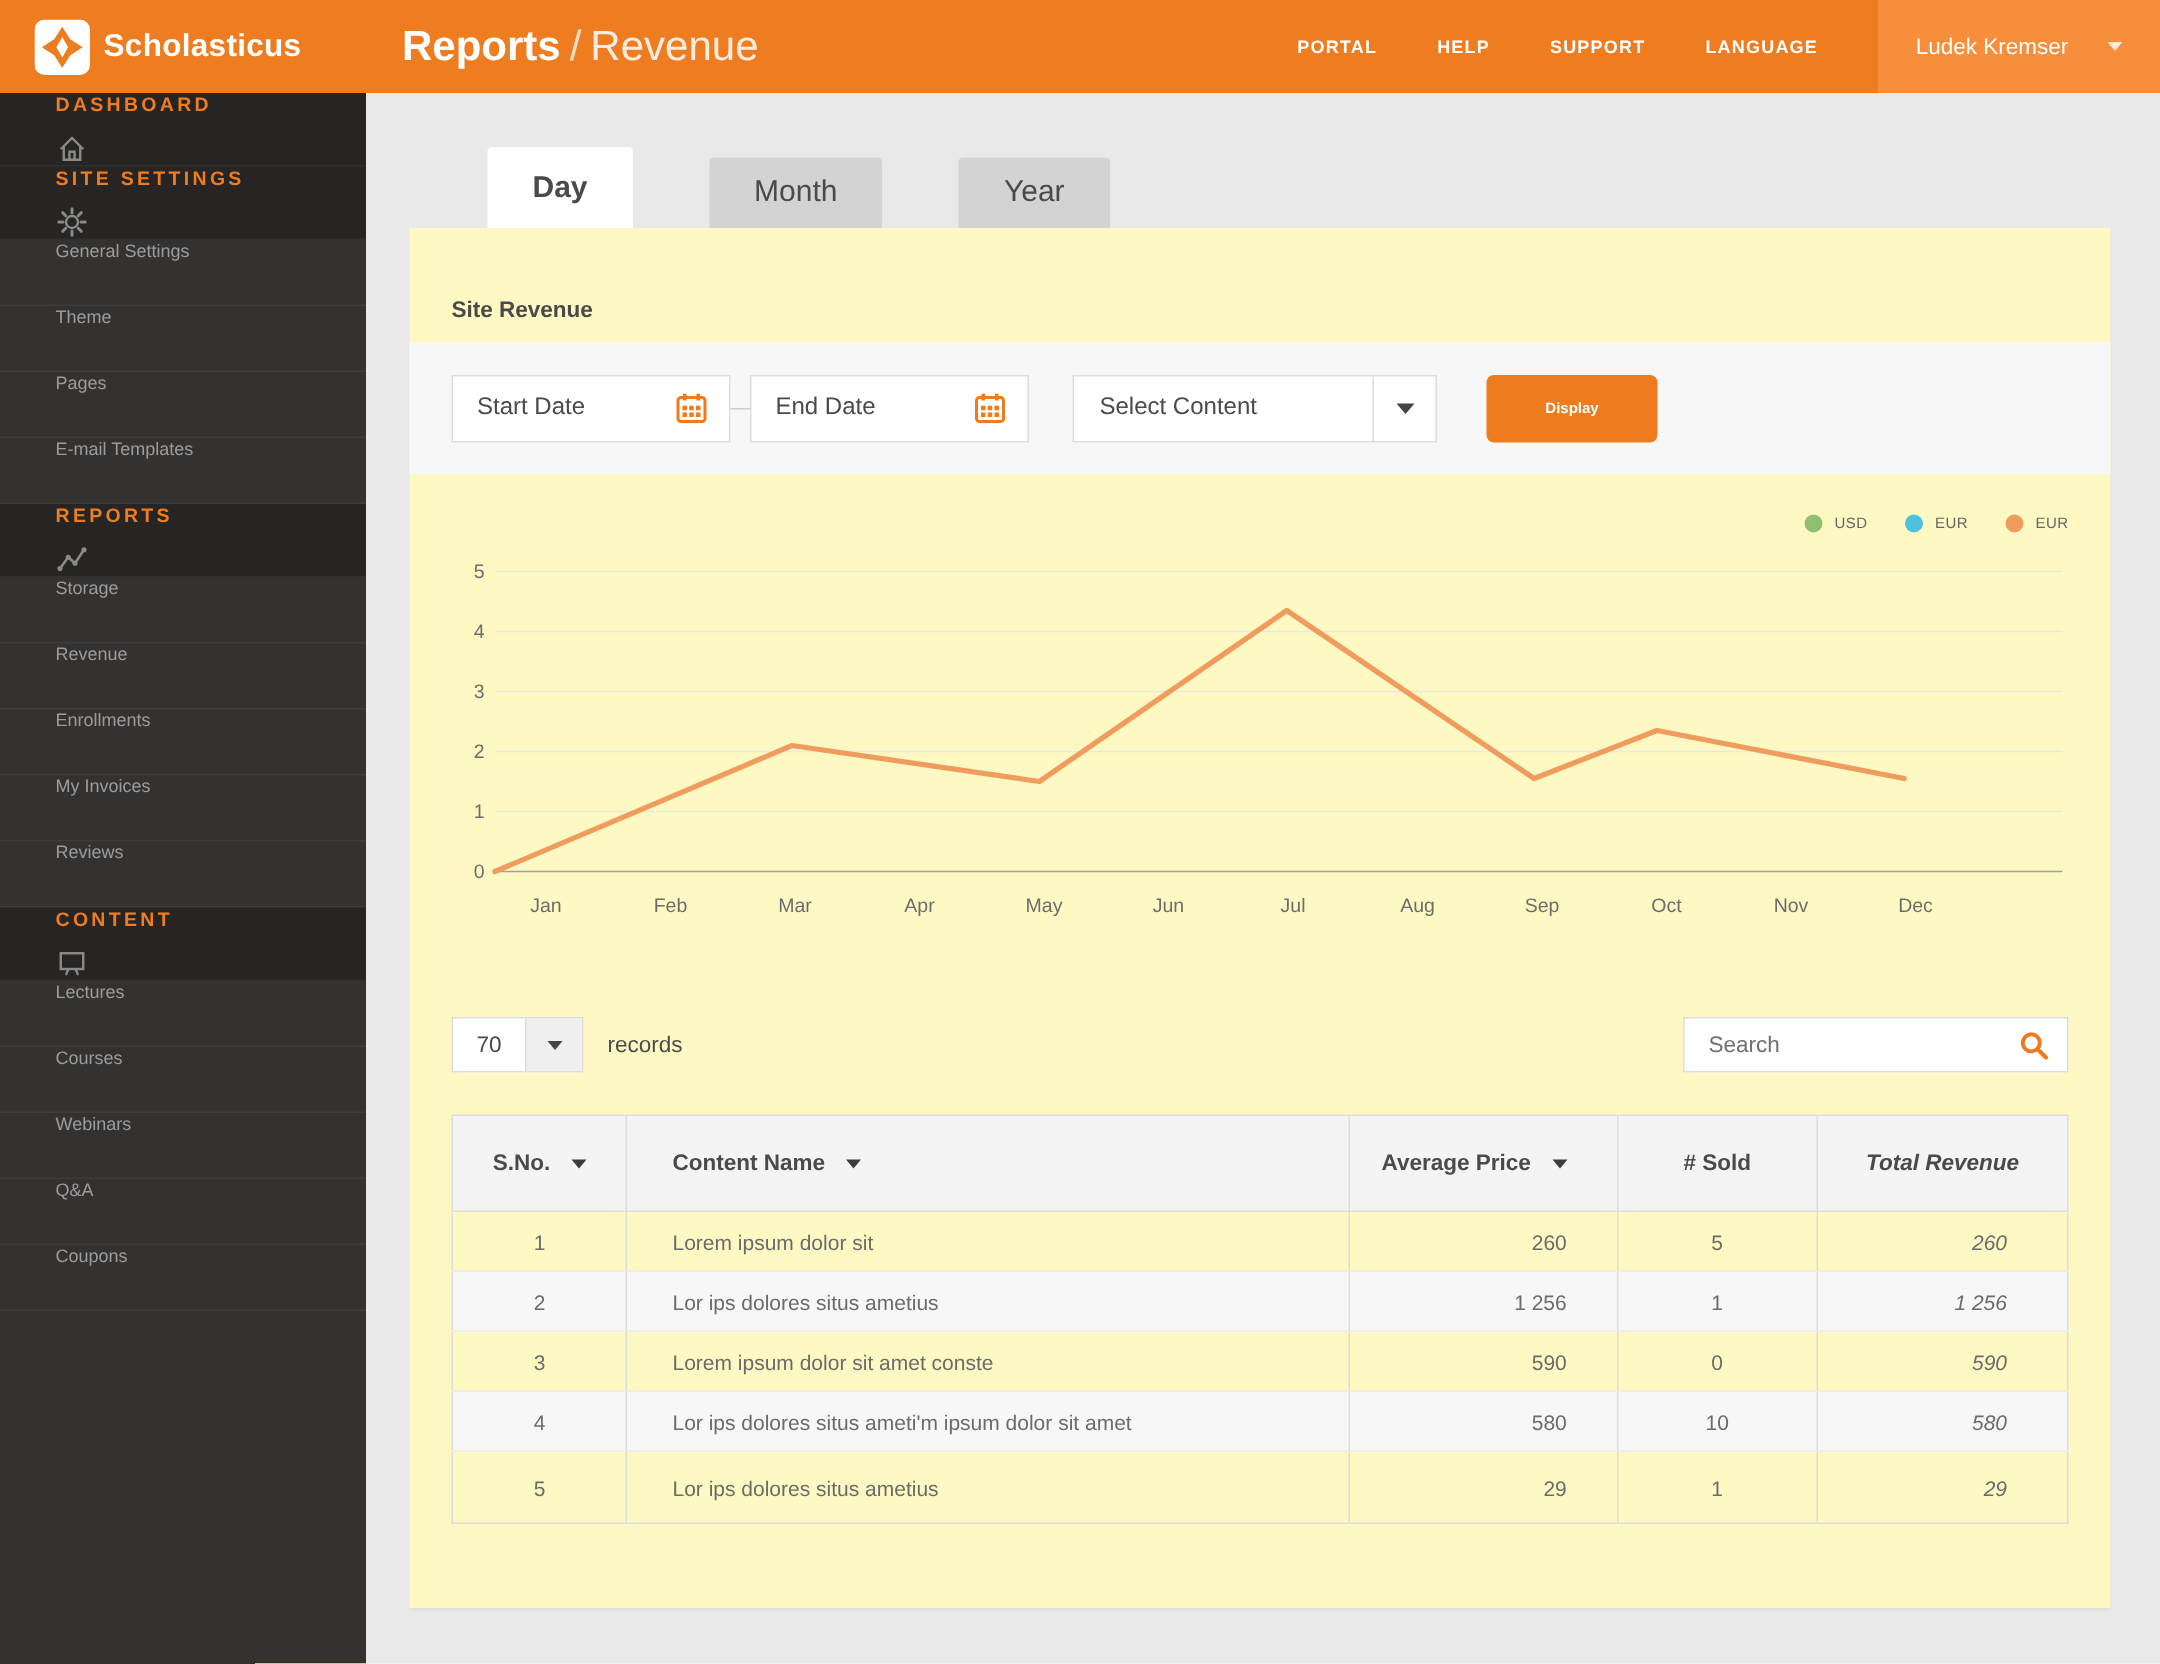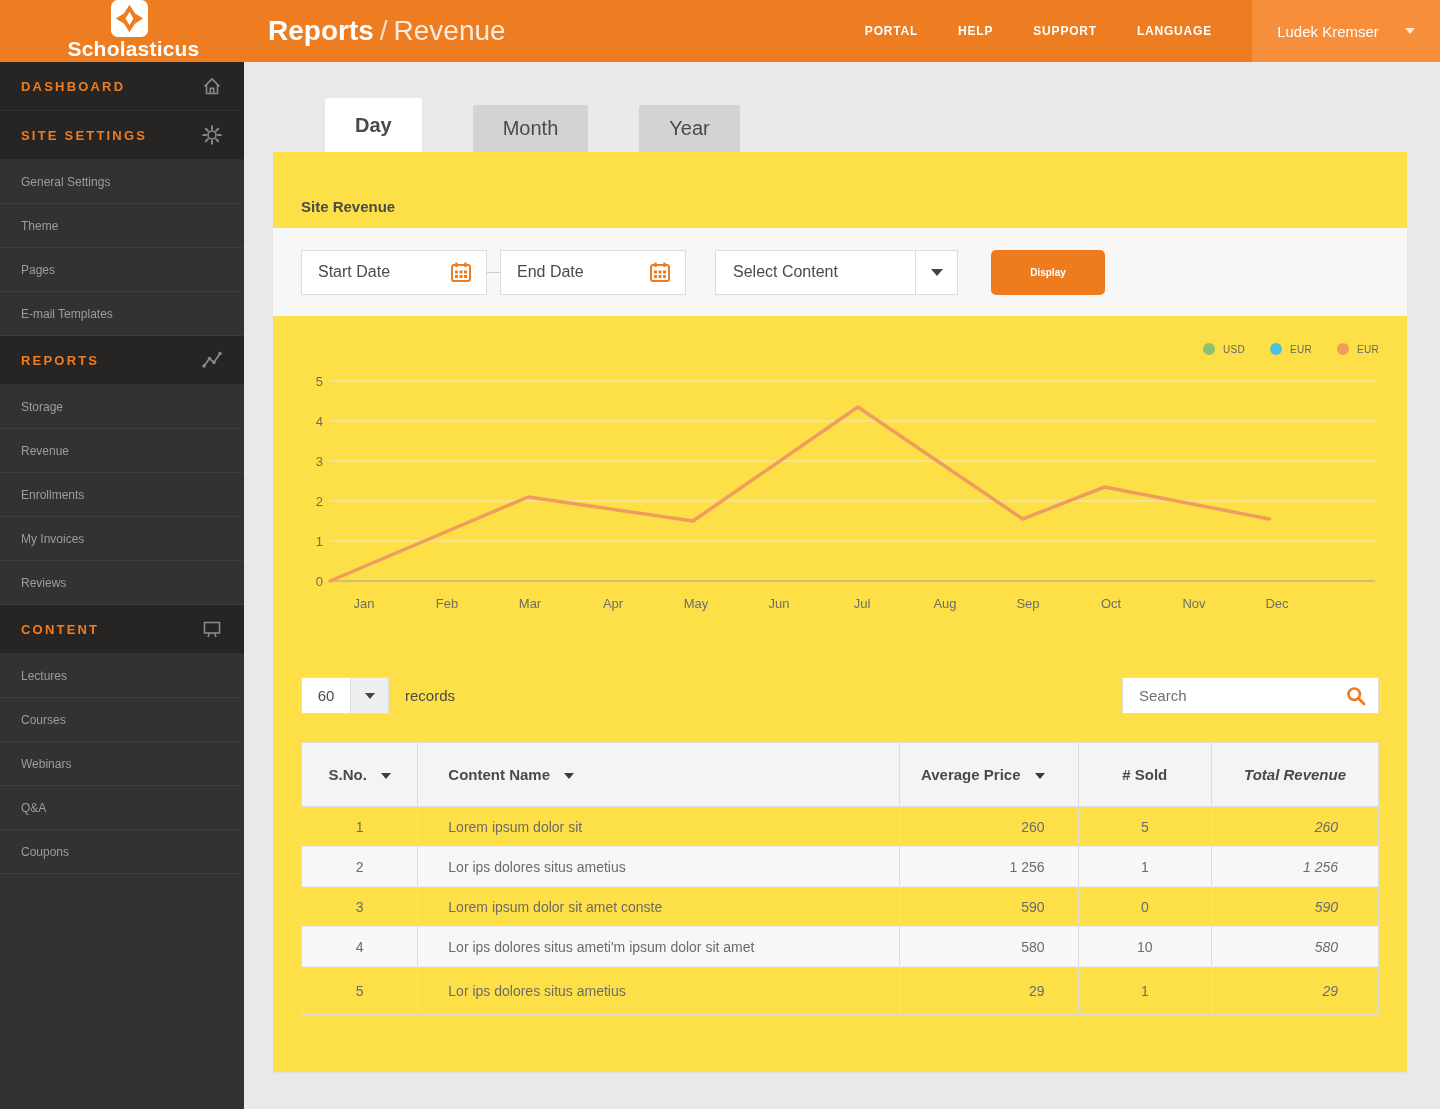--- a/index.html
+++ b/index.html
@@ -10,28 +10,29 @@
     position:relative;
     overflow:hidden;
     color:#4a4a4a;
   }
   
   .sidebar {
     position:absolute; left:0; top:0; width:244px; height:1109px;
     background:#343231;
   }
   .logo-band {
-    height:62px; background:#ee7c21; display:flex; align-items:center; padding-left:23px;flex-direction:column;
+    height:62px; background:#ee7c21; display:flex; align-items:center; padding-left:23px;
   }
   .logo-mark { width:37px; height:37px; margin-right:9px; flex:0 0 auto; }
   .logo-text { color:#fff; font-size:21px; font-weight:bold; letter-spacing:.2px; }
   .nav-row {
-    display:flex; align-items:center; justify-content:space-between;
-    padding:0 21px; cursor:pointer;
+    display:flex; align-items:flex-start; justify-content:space-between;
+    padding:0 37px; cursor:pointer;
     border-bottom:1px solid rgba(255,255,255,.055);
+    flex-direction:column;
   }
   .nav-row.section {
     height:49px; background:#272523;
     color:#ee7c21; font-size:13px; font-weight:bold; letter-spacing:2.2px;
   }
   .nav-row.item {
     height:44px; color:#9c9c9c; font-size:12px;
   }
   .nav-icon { width:22px; height:22px; flex:0 0 auto; }
   
@@ -60,21 +61,21 @@
   
   .main { position:absolute; left:244px; top:62px; width:1196px; }
   .tabs { display:flex; margin:36px 0 0 33px; align-items:flex-end; height:54px; }
   .tab {
     padding:0 30px; display:flex; align-items:center; justify-content:center;
     background:#d3d3d3; height:47px; margin-right:3px; font-size:20px; color:#4a4a4a;
     border-radius:3px 3px 0 0; cursor:pointer;margin-left:48px;
   }
   .tab.active { background:#fff; height:54px; font-weight:bold; }
   .card {
-    margin-left:29px; width:1134px; min-height:920px; background:#fde047;
+    margin-left:29px; width:1134px; min-height:920px; background:#fef9c3;
     box-shadow:0 1px 2px rgba(0,0,0,.05); padding:0 28px 34px 28px;
   }
   .panel-title { padding-top:46px; font-size:15px; font-weight:bold; color:#4a4a4a; }
   
   .filter-strip {
     margin:13px -28px 0 -28px; background:#f7f7f7; height:88px;
     display:flex; align-items:center; padding:0 28px;
   }
   .date-input {
     width:186px; height:45px; background:#fff; border:1px solid #ddd;
@@ -362,21 +363,21 @@
           <text x="727" y="235" text-anchor="middle" font-size="13" fill="#6d6d6d" font-family="Liberation Sans, sans-serif">Sep</text>
           <text x="810" y="235" text-anchor="middle" font-size="13" fill="#6d6d6d" font-family="Liberation Sans, sans-serif">Oct</text>
           <text x="893" y="235" text-anchor="middle" font-size="13" fill="#6d6d6d" font-family="Liberation Sans, sans-serif">Nov</text>
           <text x="976" y="235" text-anchor="middle" font-size="13" fill="#6d6d6d" font-family="Liberation Sans, sans-serif">Dec</text>
           <polyline points="29,208 227.067,124 391.95,148 556.833,34 721.716,146 803.639,114 968.522,146" fill="none" stroke="#f09c5e" stroke-width="3.5" stroke-linejoin="round" stroke-linecap="round"></polyline>
         </svg>
     </div>
 
     <div class="records-bar">
       <div class="per-page">
-        <span class="per-page-value">60</span>
+        <span class="per-page-value">70</span>
         <span class="per-page-caret">
           <span class="dark-caret"></span>
         </span>
       </div>
       <span class="records-label">records</span>
       <div class="search-box">
         <input type="text" placeholder="Search" style="">
         <svg class="search-icon-svg" viewBox="0 0 20 20">
           <circle cx="8.2" cy="8.2" r="5.7" fill="none" stroke="#ef7b1f" stroke-width="2.6"></circle>
           <line x1="12.6" y1="12.6" x2="18" y2="18" stroke="#ef7b1f" stroke-width="2.8" stroke-linecap="round"></line>

